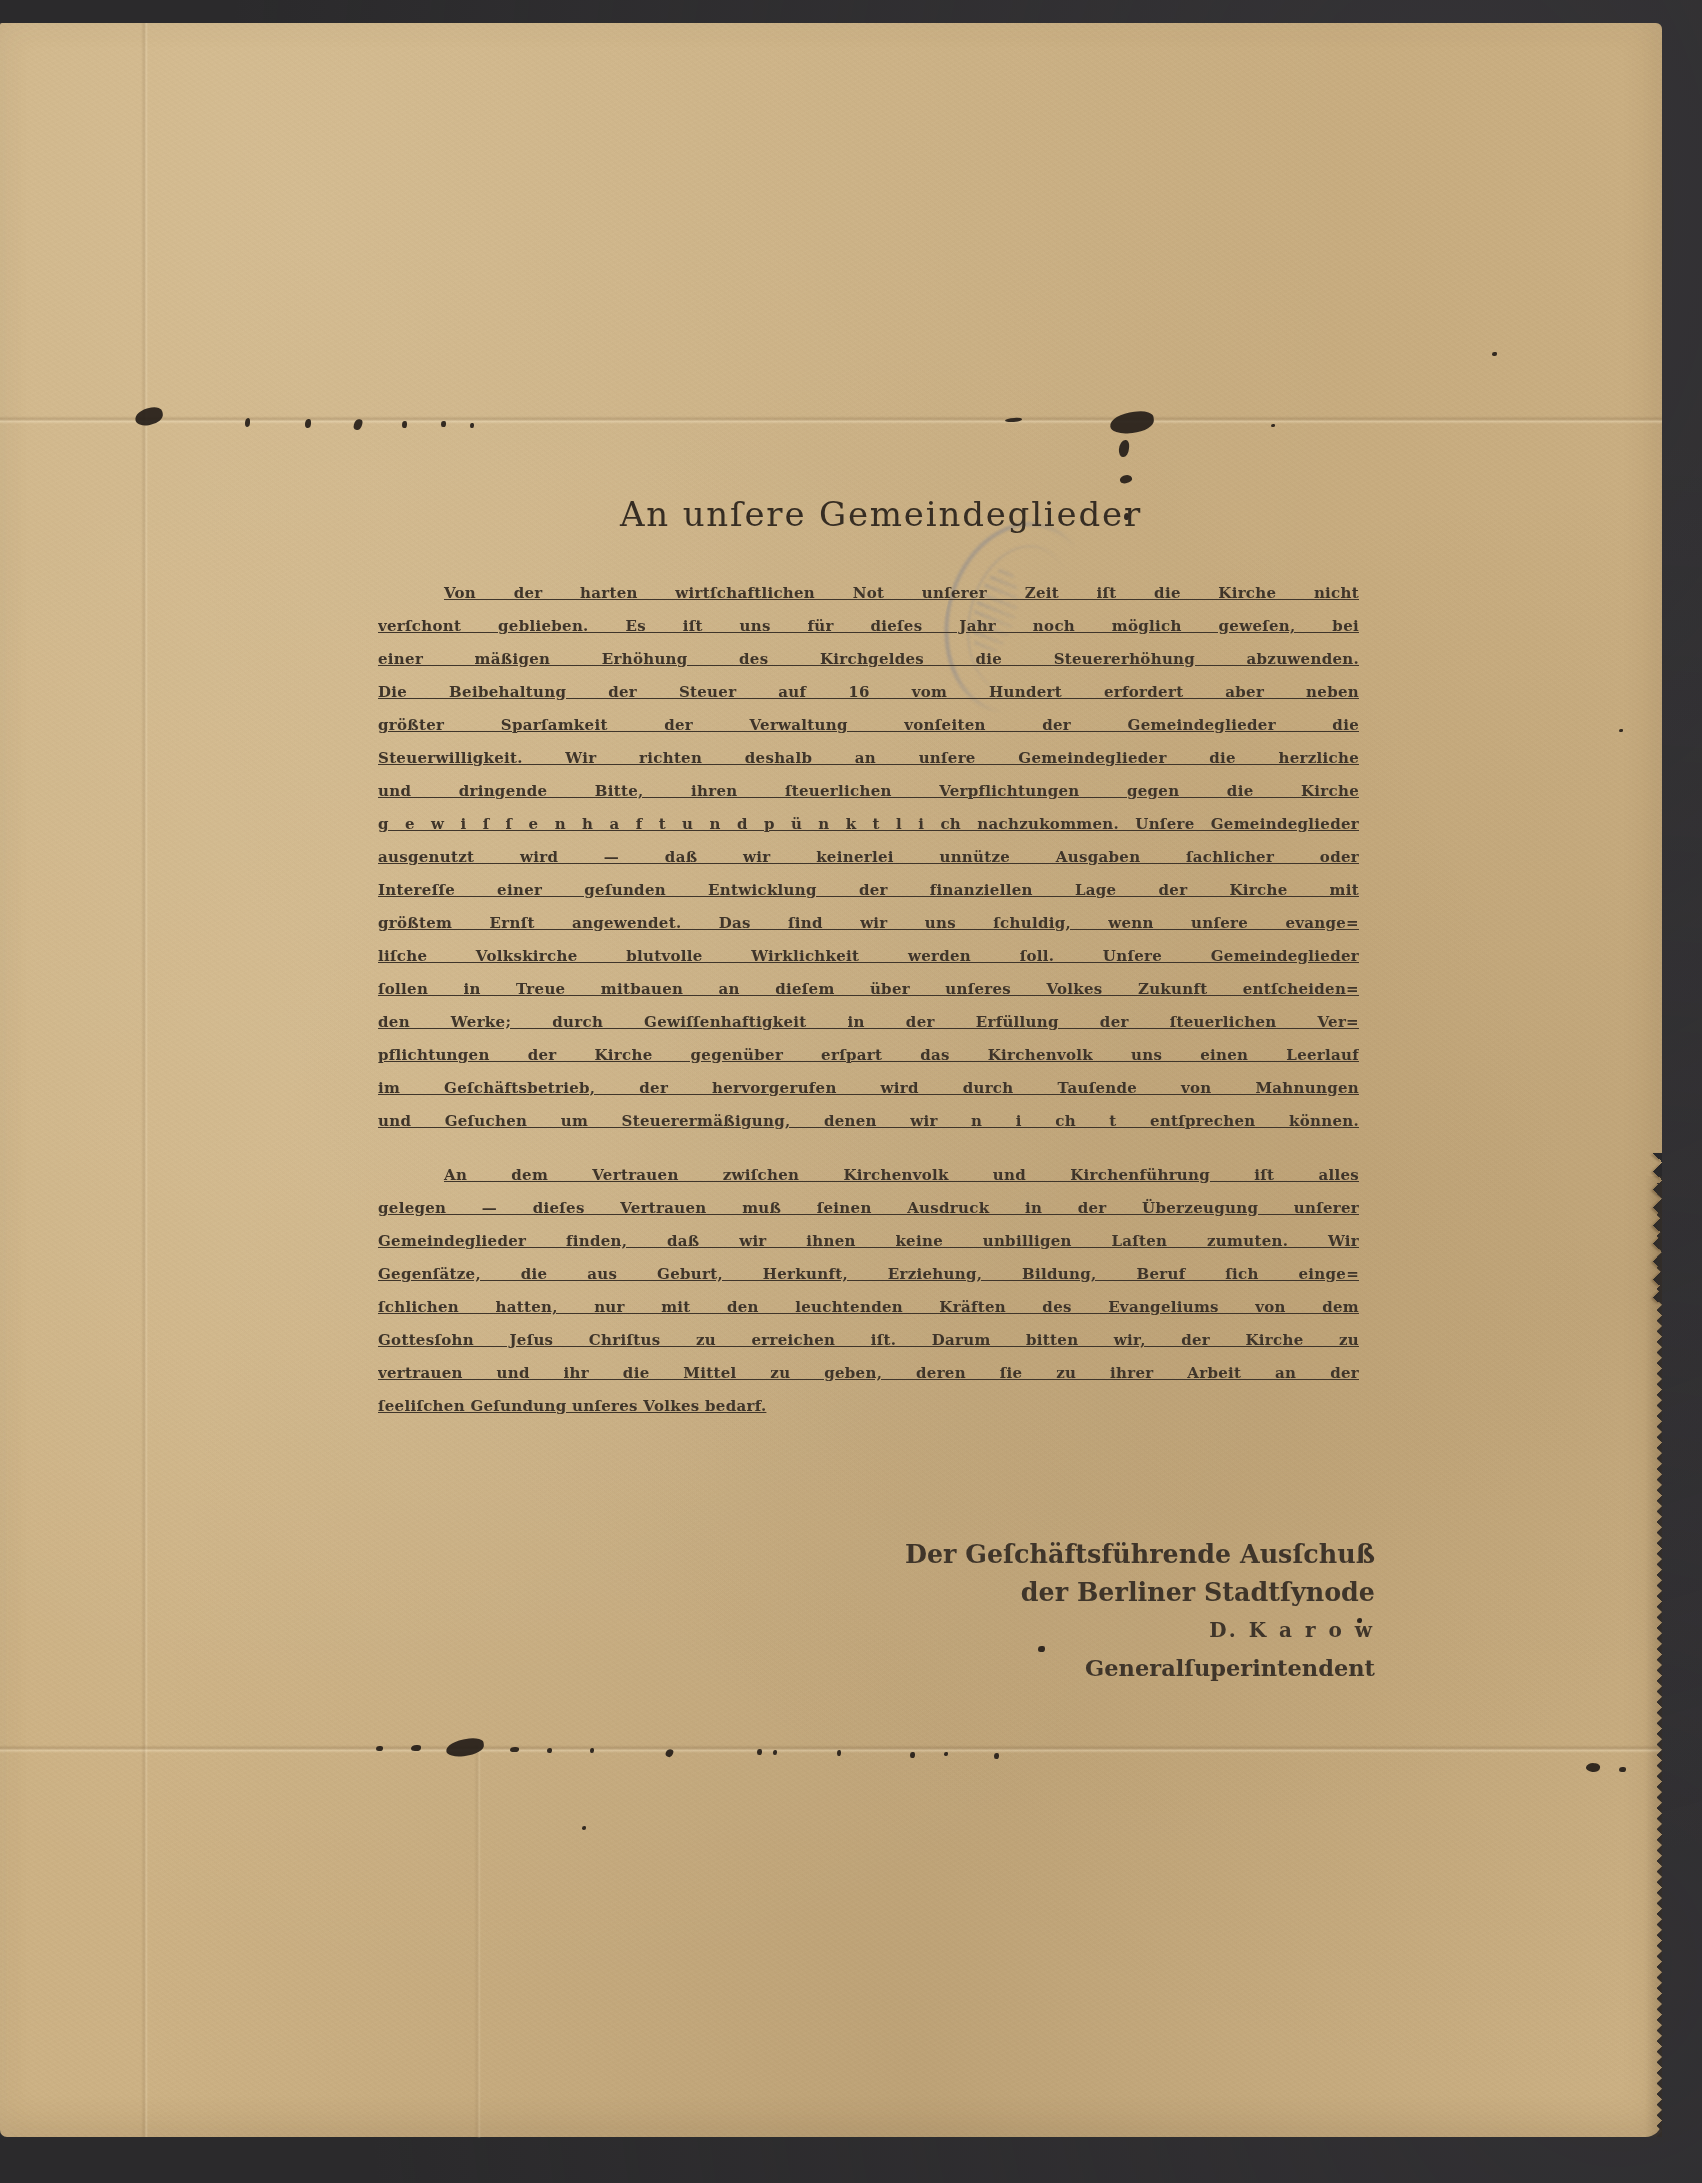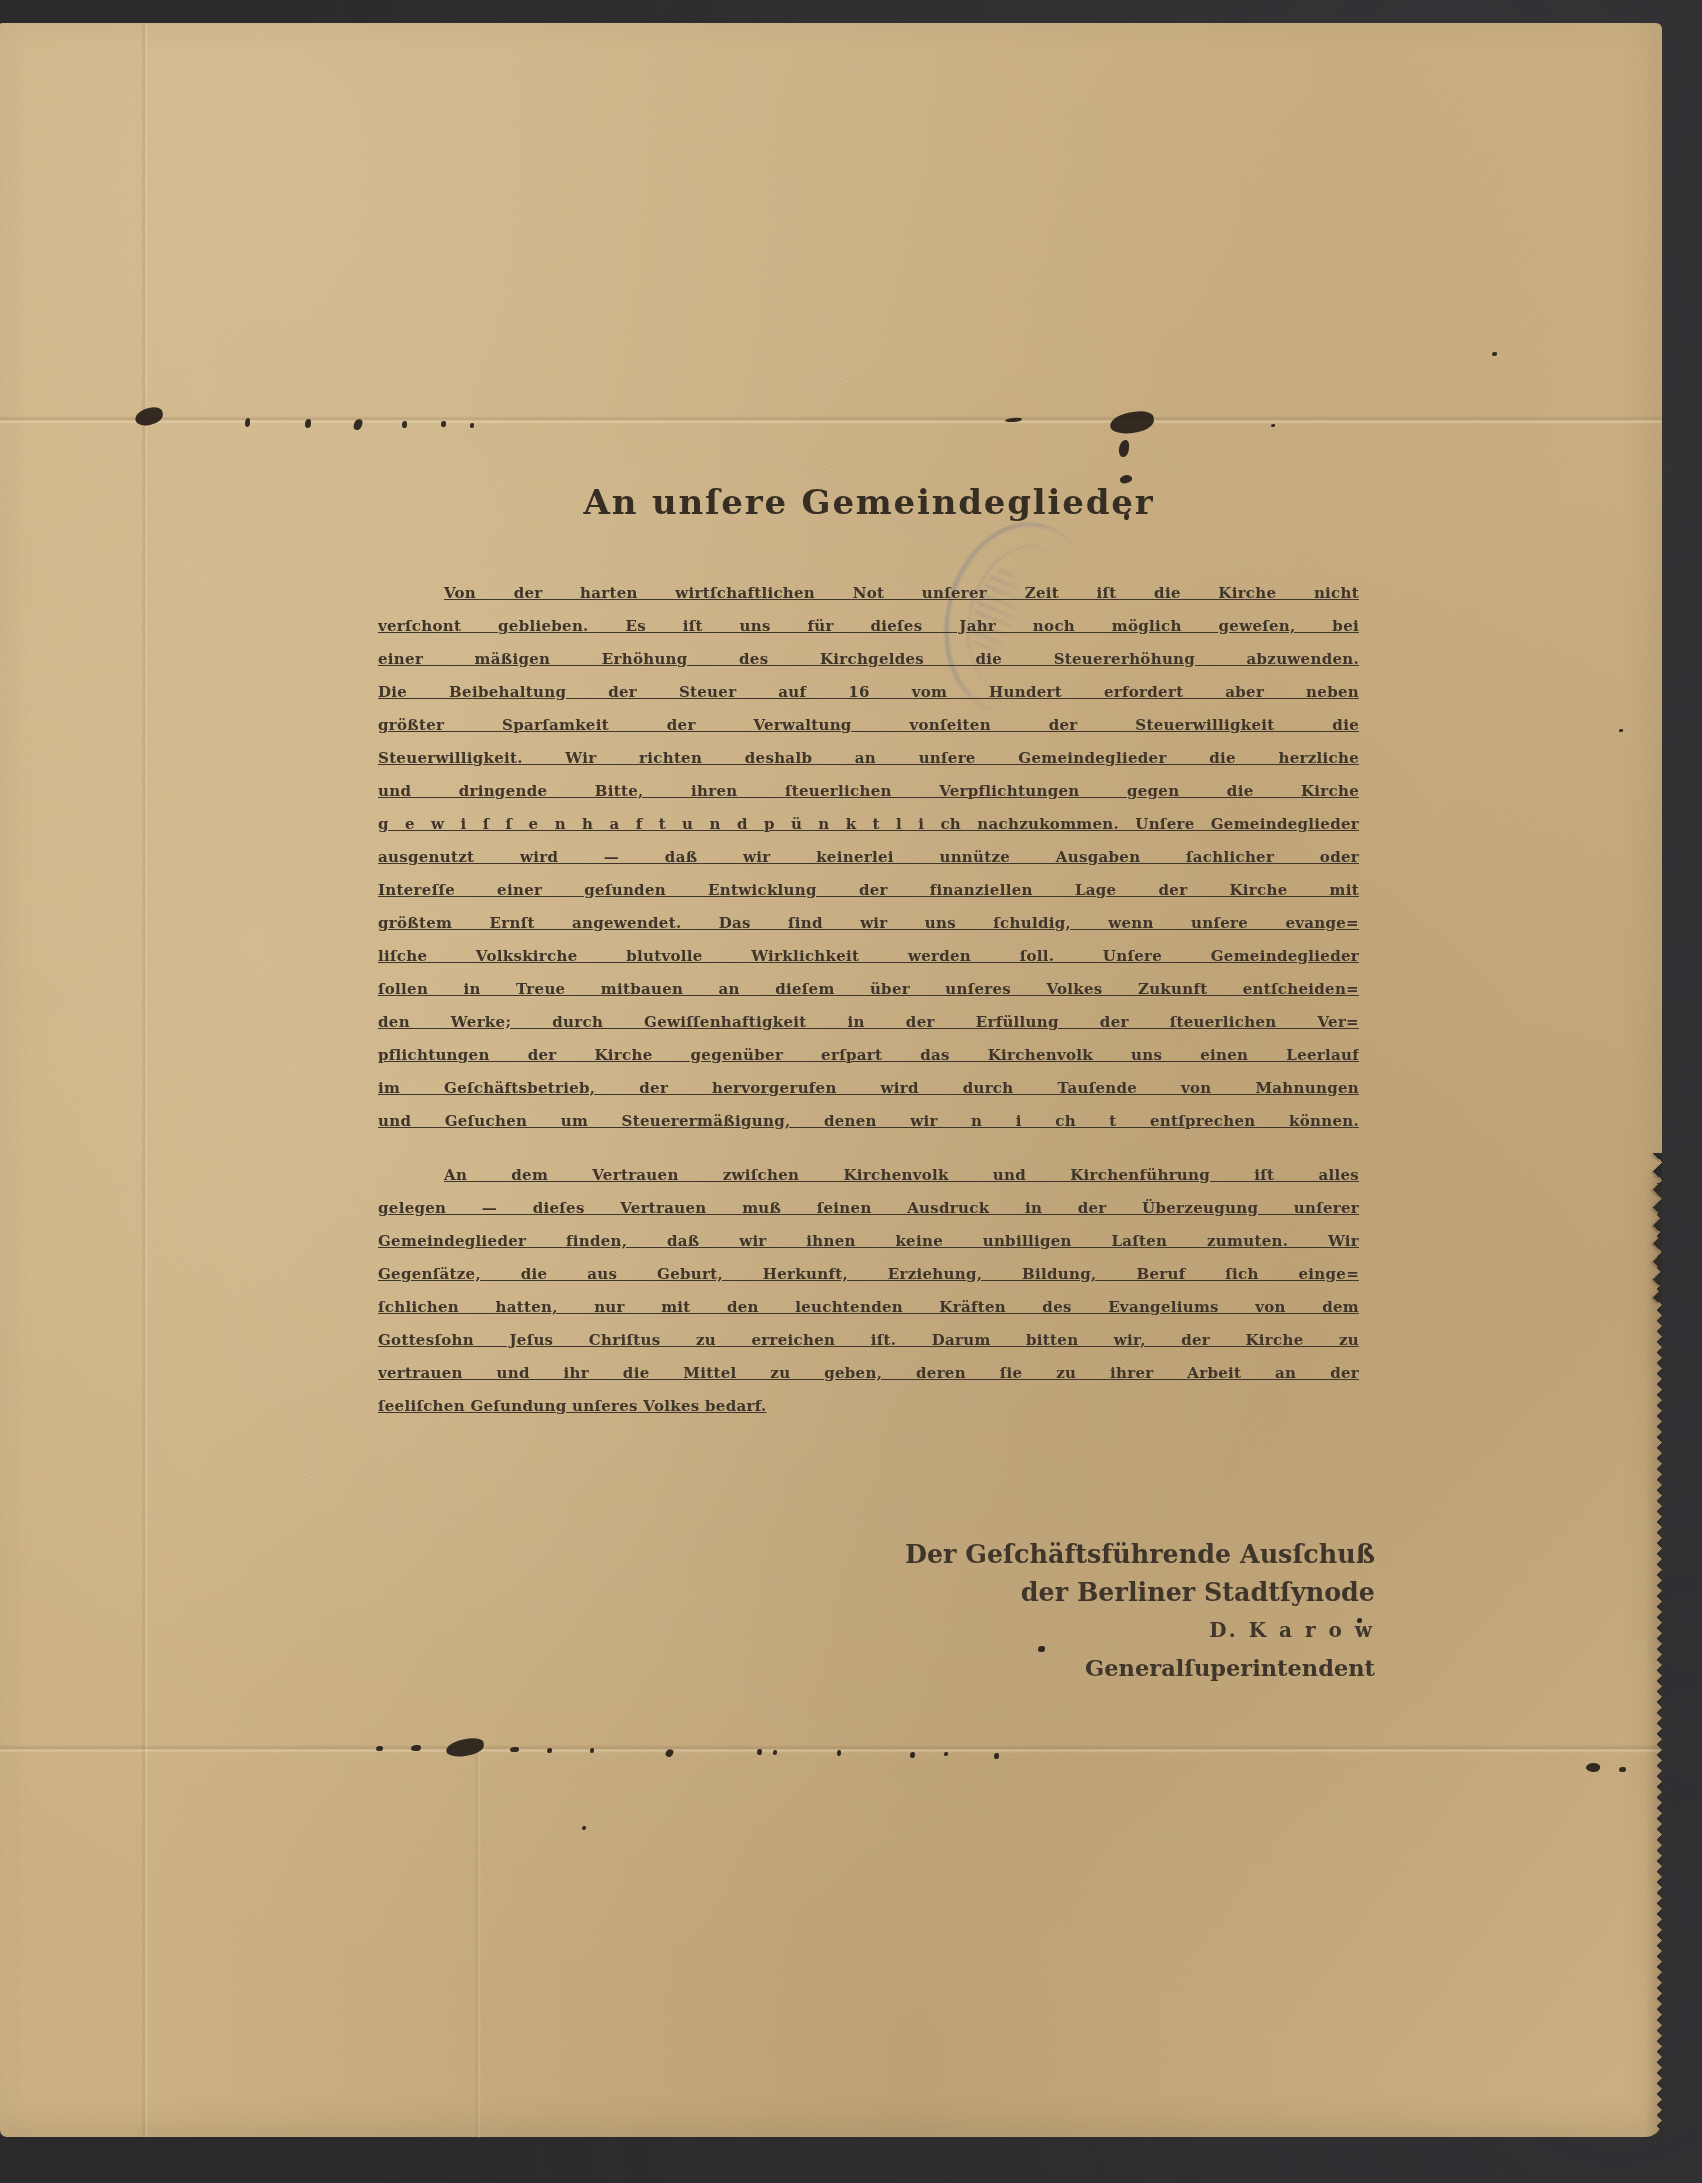--- a/index.html
+++ b/index.html
@@ -51,22 +51,22 @@
     transform:rotate(14deg);opacity:.55;filter:blur(0.9px);
     -webkit-mask-image:linear-gradient(100deg,#000 25%,transparent 62%);
             mask-image:linear-gradient(100deg,#000 25%,transparent 62%);}
   .stamp .ring{position:absolute;inset:0;border:4.1px solid rgba(92,110,150,.55);border-radius:50%;}
   .stamp .ring2{position:absolute;inset:22.5px;border:2.4px solid rgba(92,110,150,.35);border-radius:50%;}
   .stamp .smudge{position:absolute;left:28px;top:53px;width:41px;height:89px;
     background:repeating-linear-gradient(8deg, rgba(92,110,150,.35) 0 3.5px, transparent 3.5px 9.5px);
     border-radius:50%;}
   
   .title{
-    position:absolute;top:459px;left:319px;width:1100px;margin:0;
-    text-align:center;font-size:34px;font-weight:bold;letter-spacing:1.8px;
+    position:absolute;top:459px;left:319px;width:1100px;margin:12px;
+    text-align:center;font-size:34px;font-weight:normal;letter-spacing:1.8px;
     color:#362d23;font-family:"DejaVu Serif","Liberation Serif",serif;
   }
   .bodytext{position:absolute;top:554px;left:378px;width:981px;color:#3f352a;}
   .para > div{
     font-size:15px;font-weight:bold;line-height:33px;height:33px;overflow:hidden;
     text-align:justify;text-align-last:justify;letter-spacing:0.3px;text-decoration:underline;
   }
   .para > div:first-child{text-indent:66px;}
   .para + .para{margin-top:21px;}
   .bodytext .para:last-child > div:last-child{text-align-last:left;}
@@ -134,21 +134,21 @@
   <div class="blot" style="left:1619px;top:706px;width:3.5px;height:3.5px;"></div>
 
   <h1 class="title">An unſere Gemeindeglieder</h1>
 
   <div class="bodytext">
     <div class="para">
         <div>Von der harten wirtſchaftlichen Not unſerer Zeit iſt die Kirche nicht</div>
         <div>verſchont geblieben.  Es iſt uns für dieſes Jahr noch möglich geweſen, bei</div>
         <div>einer mäßigen Erhöhung des Kirchgeldes die Steuererhöhung abzuwenden.</div>
         <div>Die Beibehaltung der Steuer auf 16 vom Hundert erfordert aber neben</div>
-        <div>größter Sparſamkeit der Verwaltung vonſeiten der Steuerwilligkeit die</div>
+        <div>größter Sparſamkeit der Verwaltung vonſeiten der Gemeindeglieder die</div>
         <div>Steuerwilligkeit.  Wir richten deshalb an unſere Gemeindeglieder die herzliche</div>
         <div>und dringende Bitte, ihren ſteuerlichen Verpflichtungen gegen die Kirche</div>
         <div>g e w i ſ ſ e n h a f t  u n d  p ü n k t l i ch  nachzukommen.  Unſere Gemeindeglieder</div>
         <div>ausgenutzt wird — daß wir keinerlei unnütze Ausgaben ſachlicher oder</div>
         <div>Intereſſe einer geſunden Entwicklung der finanziellen Lage der Kirche mit</div>
         <div>größtem Ernſt angewendet.  Das ſind wir uns ſchuldig, wenn unſere evange=</div>
         <div>liſche Volkskirche blutvolle Wirklichkeit werden ſoll.  Unſere Gemeindeglieder</div>
         <div>ſollen in Treue mitbauen an dieſem über unſeres Volkes Zukunft entſcheiden=</div>
         <div>den Werke; durch Gewiſſenhaftigkeit in der Erfüllung der ſteuerlichen Ver=</div>
         <div>pflichtungen der Kirche gegenüber erſpart das Kirchenvolk uns einen Leerlauf</div>

